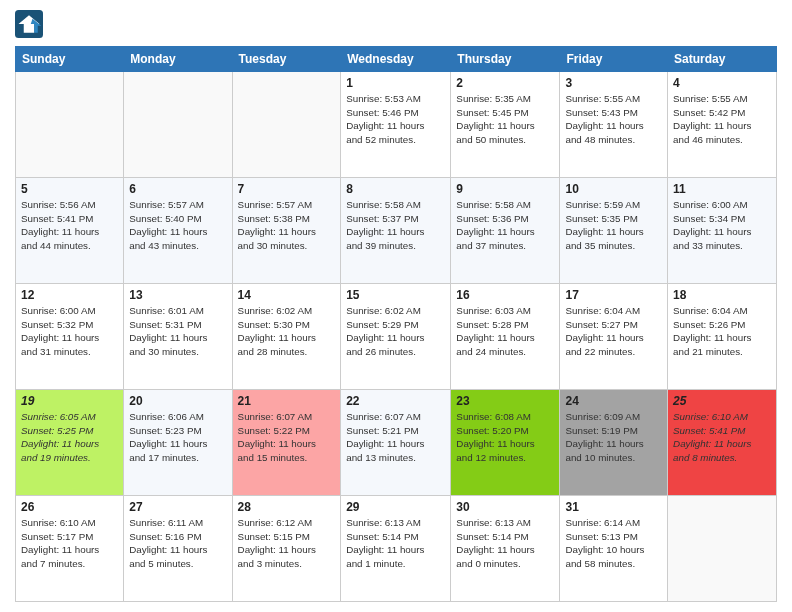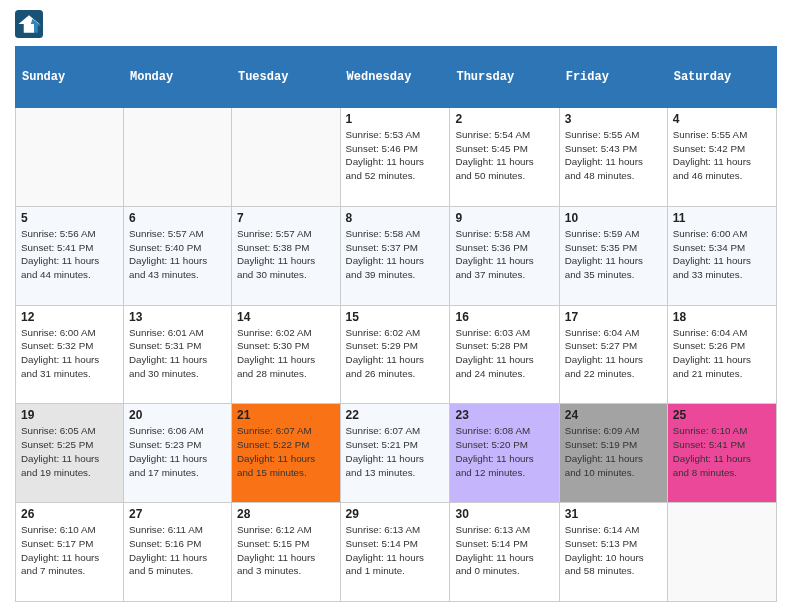--- a/index.html
+++ b/index.html
@@ -55,25 +55,24 @@
     .calendar {
       width: 100%;
       border-collapse: collapse;
       flex: 1;
       font-size: 10.5px;
     }
     .calendar th {
       background-color: #2e75b6;
       color: white;
       text-align: left;
-      padding: 23px 6px;
+      padding: 5px 6px;
       font-size: 12px;
       font-weight: bold;
       border: 1px solid #2e75b6;
-      font-family: Liberation Mono, monospace;
     }
     .calendar td {
       border: 1px solid #ccc;
       vertical-align: top;
       padding: 4px 5px;
       width: 113px;
       height: 80px;
       background: #fff;
     }
     .calendar tr:nth-child(even) td {
@@ -132,21 +131,21 @@
     <tr>
           <td class="empty-cell"></td>
           <td class="empty-cell"></td>
           <td class="empty-cell"></td>
           <td>
             <div class="day-number">1</div>
             <div class="day-info"><span>Sunrise: 5:53 AM</span><br><span>Sunset: 5:46 PM</span><br><span>Daylight: 11 hours</span><br><span>and 52 minutes.</span></div>
           </td>
           <td>
             <div class="day-number">2</div>
-            <div class="day-info"><span>Sunrise: 5:54 AM</span><br><span>Sunset: 5:45 PM</span><br><span>Daylight: 11 hours</span><br><span>and 50 minutes.</span></div>
+            <div class="day-info"><span>Sunrise: 5:35 AM</span><br><span>Sunset: 5:45 PM</span><br><span>Daylight: 11 hours</span><br><span>and 50 minutes.</span></div>
           </td>
           <td>
             <div class="day-number">3</div>
             <div class="day-info"><span>Sunrise: 5:55 AM</span><br><span>Sunset: 5:43 PM</span><br><span>Daylight: 11 hours</span><br><span>and 48 minutes.</span></div>
           </td>
           <td>
             <div class="day-number">4</div>
             <div class="day-info"><span>Sunrise: 5:55 AM</span><br><span>Sunset: 5:42 PM</span><br><span>Daylight: 11 hours</span><br><span>and 46 minutes.</span></div>
           </td>
         </tr>
@@ -204,45 +203,45 @@
           <td>
             <div class="day-number">17</div>
             <div class="day-info"><span>Sunrise: 6:04 AM</span><br><span>Sunset: 5:27 PM</span><br><span>Daylight: 11 hours</span><br><span>and 22 minutes.</span></div>
           </td>
           <td>
             <div class="day-number">18</div>
             <div class="day-info"><span>Sunrise: 6:04 AM</span><br><span>Sunset: 5:26 PM</span><br><span>Daylight: 11 hours</span><br><span>and 21 minutes.</span></div>
           </td>
         </tr>
         <tr>
-          <td style="background: #e5e5e5;">
+          <td style="background: #bef264; font-style: italic;">
             <div class="day-number">19</div>
             <div class="day-info"><span>Sunrise: 6:05 AM</span><br><span>Sunset: 5:25 PM</span><br><span>Daylight: 11 hours</span><br><span>and 19 minutes.</span></div>
           </td>
           <td style="background: rgb(245, 248, 252);">
             <div class="day-number">20</div>
             <div class="day-info"><span>Sunrise: 6:06 AM</span><br><span>Sunset: 5:23 PM</span><br><span>Daylight: 11 hours</span><br><span>and 17 minutes.</span></div>
           </td>
-          <td style="background: #f97316;">
+          <td style="background: #fca5a5;">
             <div class="day-number">21</div>
             <div class="day-info"><span>Sunrise: 6:07 AM</span><br><span>Sunset: 5:22 PM</span><br><span>Daylight: 11 hours</span><br><span>and 15 minutes.</span></div>
           </td>
           <td style="background: rgb(245, 248, 252);">
             <div class="day-number">22</div>
             <div class="day-info"><span>Sunrise: 6:07 AM</span><br><span>Sunset: 5:21 PM</span><br><span>Daylight: 11 hours</span><br><span>and 13 minutes.</span></div>
           </td>
-          <td style="background: #c4b5fd;">
+          <td style="background: #84cc16;">
             <div class="day-number">23</div>
             <div class="day-info"><span>Sunrise: 6:08 AM</span><br><span>Sunset: 5:20 PM</span><br><span>Daylight: 11 hours</span><br><span>and 12 minutes.</span></div>
           </td>
           <td style="background: #a3a3a3;">
             <div class="day-number">24</div>
             <div class="day-info"><span>Sunrise: 6:09 AM</span><br><span>Sunset: 5:19 PM</span><br><span>Daylight: 11 hours</span><br><span>and 10 minutes.</span></div>
           </td>
-          <td style="background: #ec4899;">
+          <td style="background: #ef4444; font-style: italic;">
             <div class="day-number">25</div>
             <div class="day-info"><span>Sunrise: 6:10 AM</span><br><span>Sunset: 5:41 PM</span><br><span>Daylight: 11 hours</span><br><span>and 8 minutes.</span></div>
           </td>
         </tr>
         <tr>
           <td>
             <div class="day-number">26</div>
             <div class="day-info"><span>Sunrise: 6:10 AM</span><br><span>Sunset: 5:17 PM</span><br><span>Daylight: 11 hours</span><br><span>and 7 minutes.</span></div>
           </td>
           <td>

